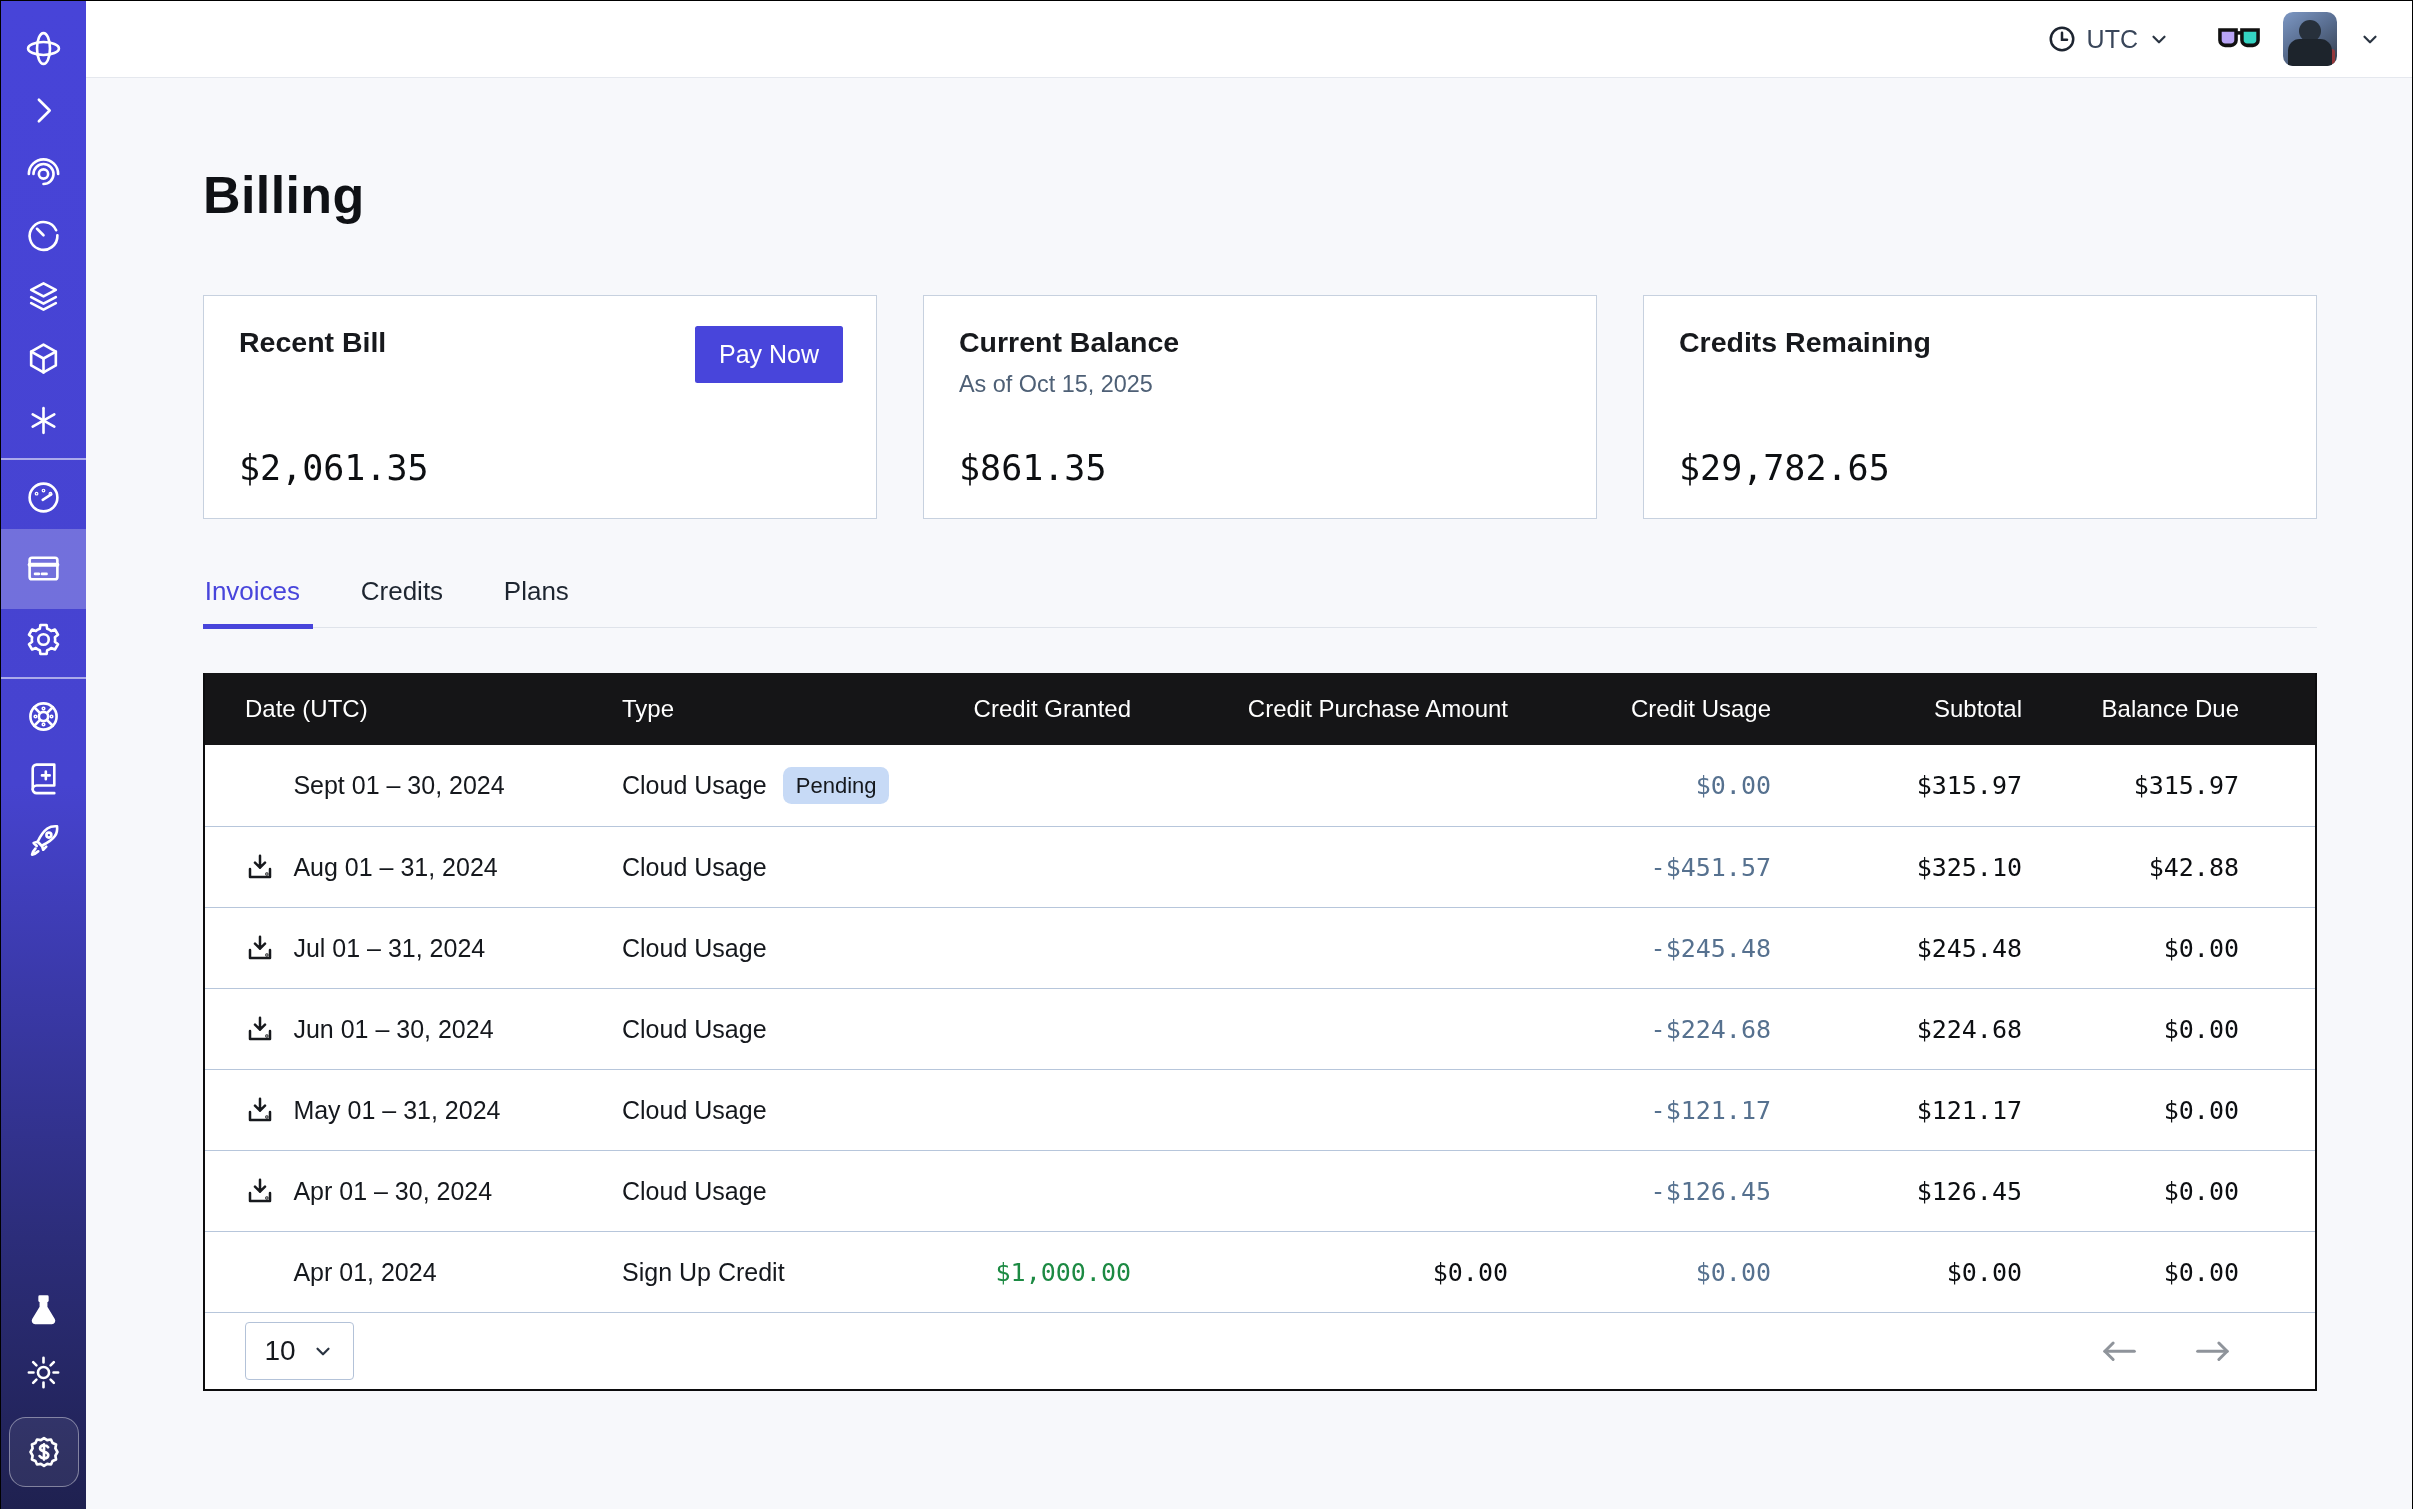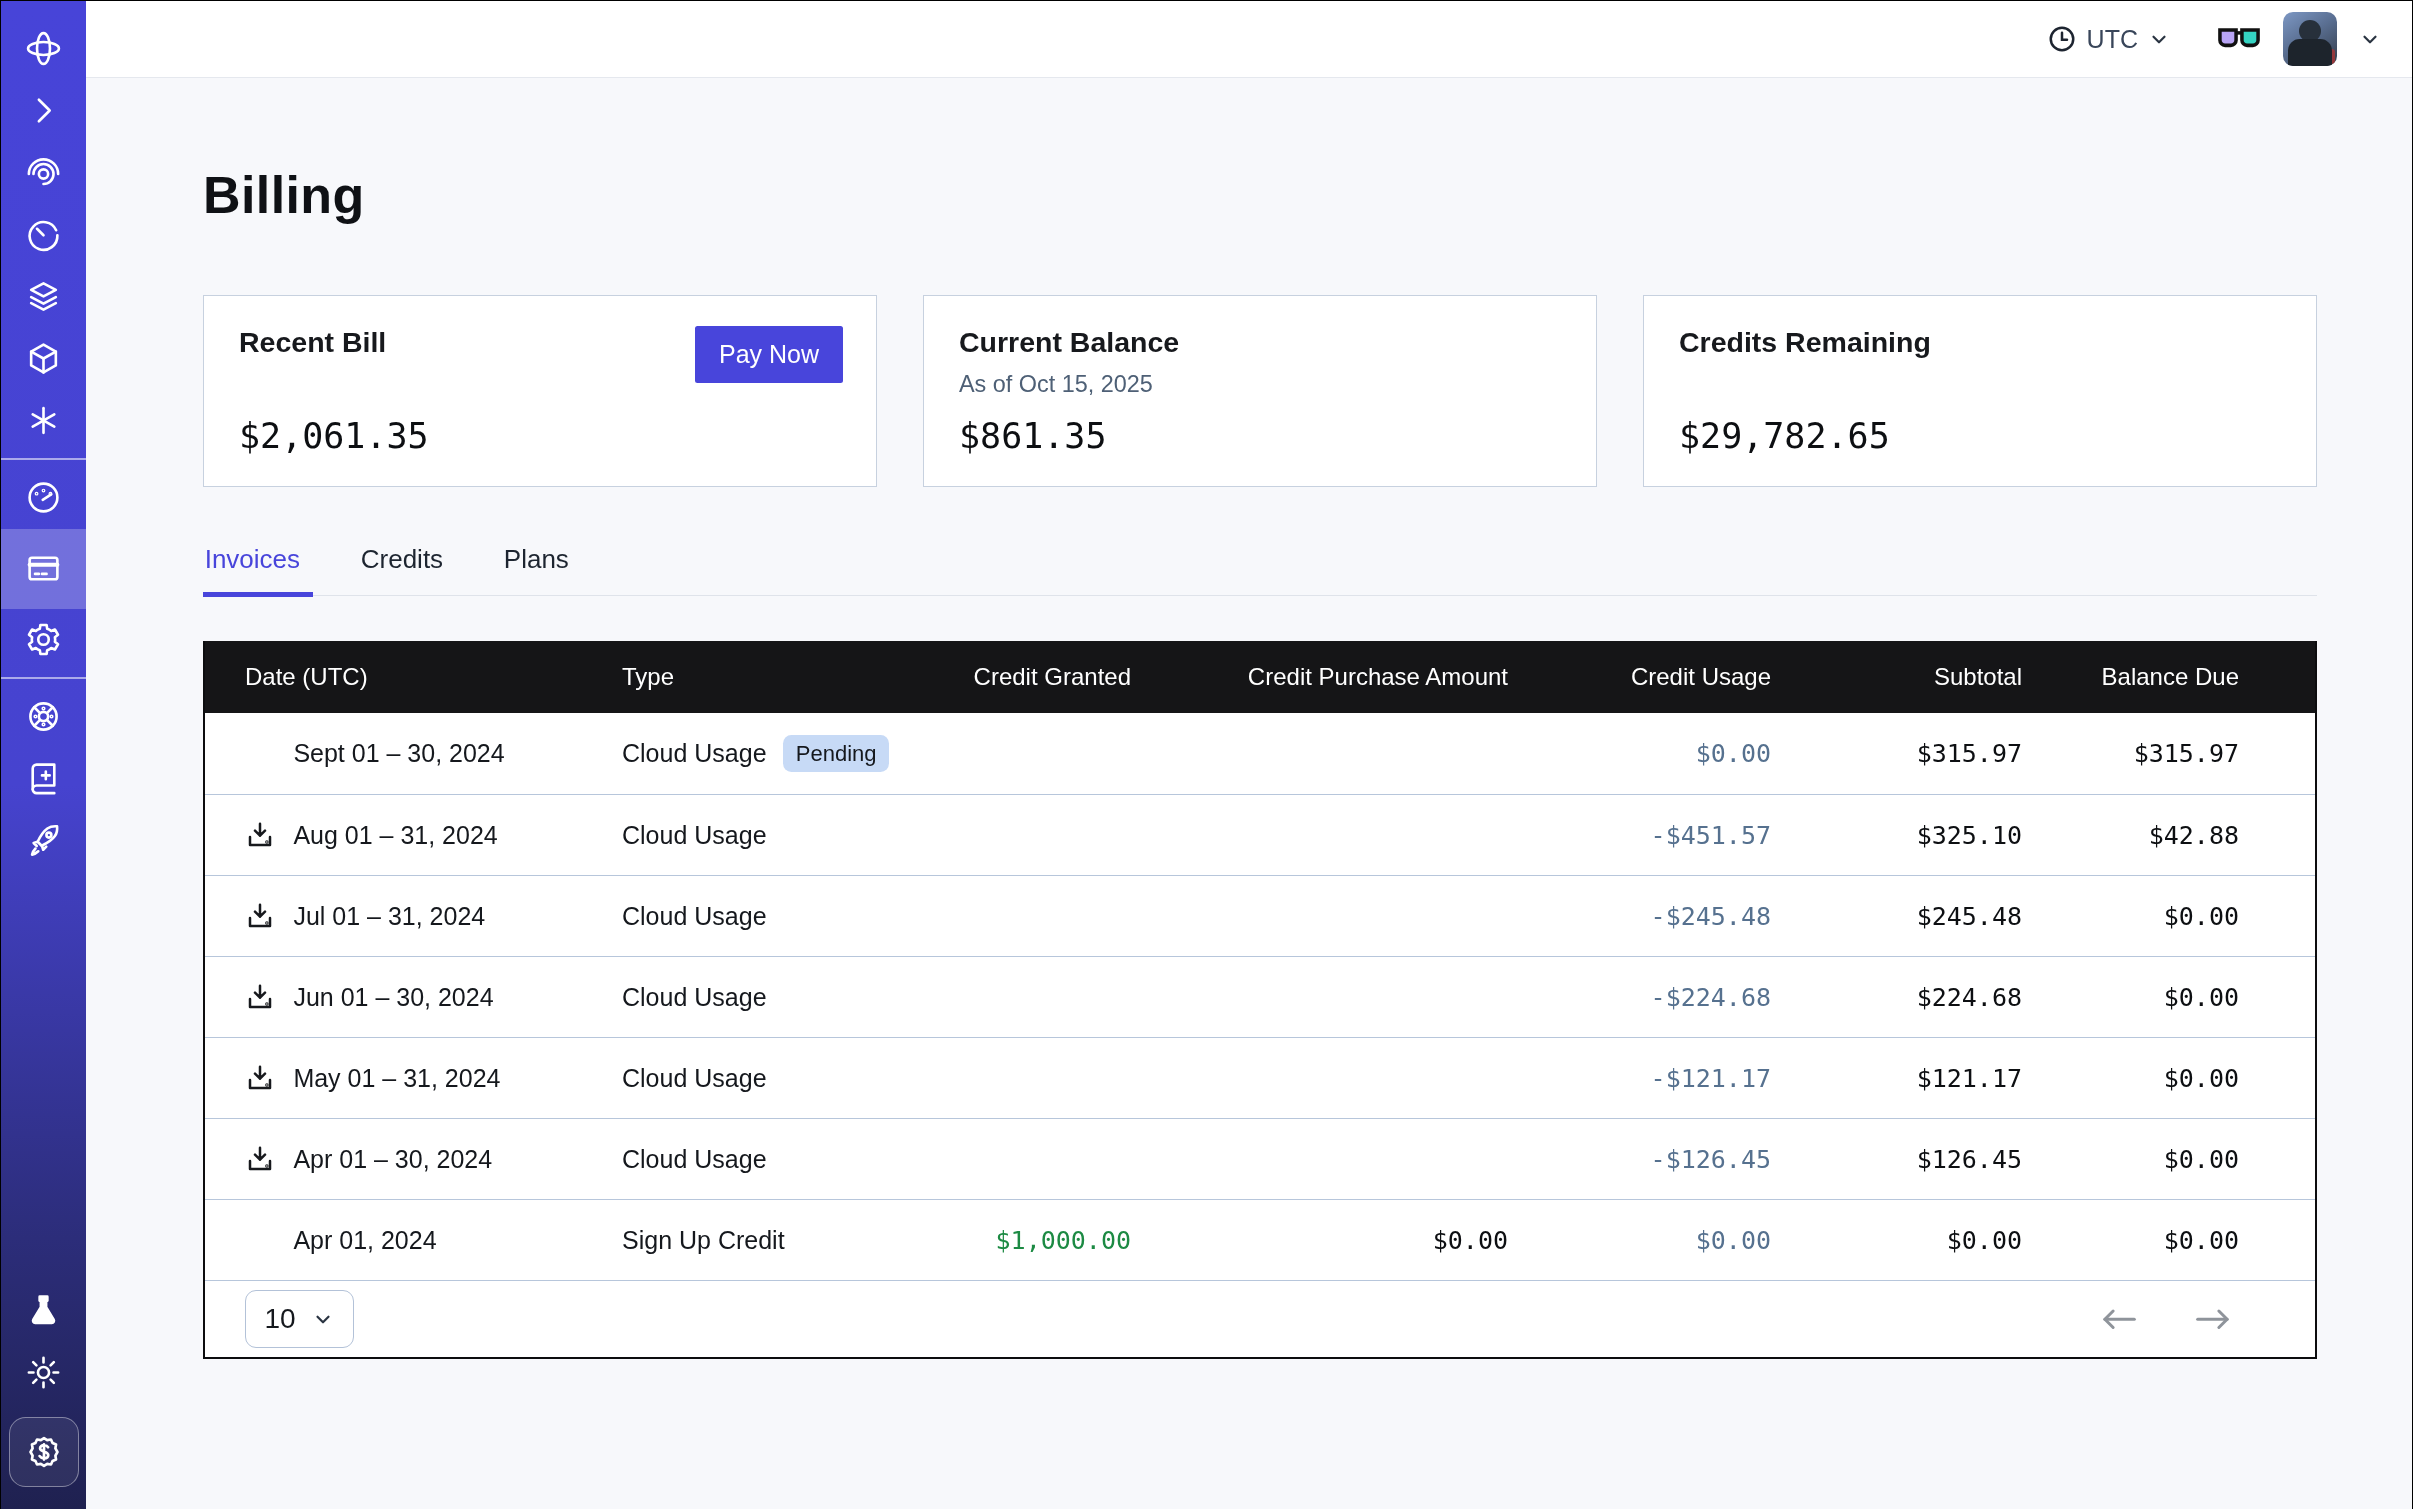--- a/index.html
+++ b/index.html
@@ -31,21 +31,21 @@
     background:linear-gradient(145deg,#7d98c4 0%,#5a6f92 45%,#323b48 100%); position:relative; }
   .avatar .head { position:absolute; left:16px; top:8.4px; width:22px; height:22px; border-radius:50%; background:#27303b; }
   .avatar .body { position:absolute; left:5px; top:27px; width:44px; height:28.5px; border-radius:11.7px 11.7px 0 0; background:#1d242c; }
   .avatar .red { position:absolute; right:1.7px; bottom:1.7px; width:13.4px; height:15px; background:#a33; opacity:.8; border-radius:3.3px; }
 
   .content { flex:1; padding:87px 95px 0 117px; overflow:hidden; }
   .page-title { font-size:52px; font-weight:700; color:#0f1115; letter-spacing:0.4px; }
 
   
   .cards { display:flex; gap:46px; margin-top:70px; }
-  .card { flex:1; height:192px; background:#fff; border:1.7px solid #c7d1df; padding:30px 35px;
+  .card { flex:1; height:224px; background:#fff; border:1.7px solid #c7d1df; padding:30px 35px;
     display:flex; flex-direction:column; position:relative; }
   .card-title { font-size:28.5px; font-weight:700; color:#17191d; }
   .card-sub { font-size:23.4px; color:#4e6076; margin-top:11.7px; }
   .card-amount { margin-top:auto; font-family:"DejaVu Sans Mono", monospace; font-size:35px; color:#0d0f12; }
   .pay-btn { position:absolute; top:30px; right:33px; background:#4845db; color:#fff; font-size:25px;
     padding:14.2px 24px; border:none; border-radius:2.5px; cursor:pointer; font-family:"Liberation Sans", sans-serif; }
 
   
   .tabs { display:flex; gap:54px; margin-top:52px; border-bottom:1.7px solid #dfe3ea; }
   .tab { font-size:26px; color:#1d2530; padding:5px 5px 20px 1.7px; cursor:pointer; position:relative; }
@@ -67,21 +67,21 @@
   .dl.hidden { visibility:hidden; }
   .c-type { display:flex; align-items:center; font-size:25px; color:#15181d; }
   .badge { margin-left:16.7px; background:#c7daf6; color:#15181d; font-size:22px; padding:5.9px 12.6px; border-radius:8.4px; }
   .num { font-family:"DejaVu Sans Mono", monospace; font-size:25px; text-align:right; color:#0d0f12; }
   .num.usage { color:#56718f; }
   .num.green { color:#1c8a43; }
 
   
   .pager { height:77px; border-top:1.7px solid #b7c6db; display:flex; align-items:center;
     justify-content:space-between; padding:0 82px 0 40px; background:#fff; }
-  .psize { display:flex; align-items:center; gap:16.7px; border:1.7px solid #b3c2d8; border-radius:11px;
+  .psize { display:flex; align-items:center; gap:16.7px; border:1.7px solid #b3c2d8; border-radius:4px;
     padding:11.7px 18.4px; font-size:28px; color:#15181d; cursor:pointer; background:#fff; }
   .psize svg { width:22px; height:22px; stroke:#2a3442; fill:none; stroke-width:2.4; stroke-linecap:round; stroke-linejoin:round; }
   .pag-arrows { display:flex; gap:54px; }
   .pag-arrows svg { width:40px; height:28.5px; stroke:#8f949b; fill:none; stroke-width:2.6; stroke-linecap:round; stroke-linejoin:round; cursor:pointer; }
 </style>
 </head>
 <body>
 
 <div class="frame">
 

